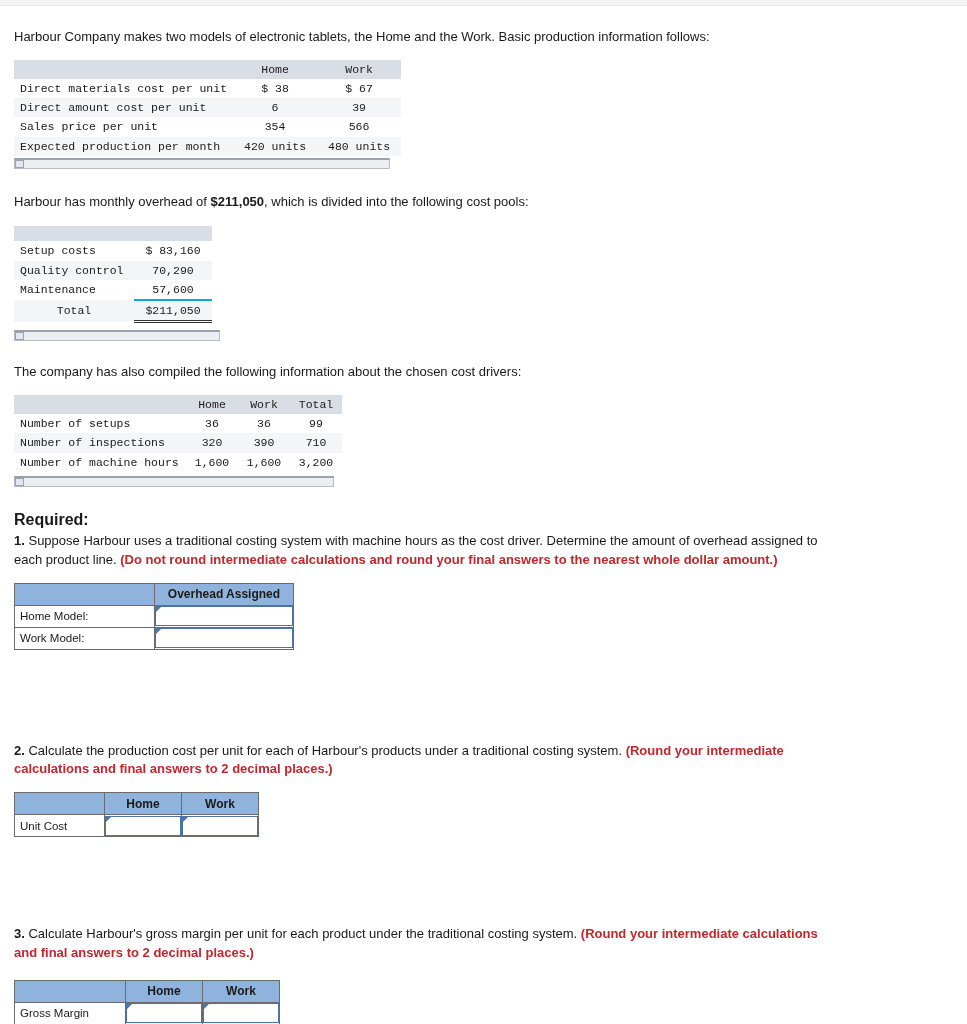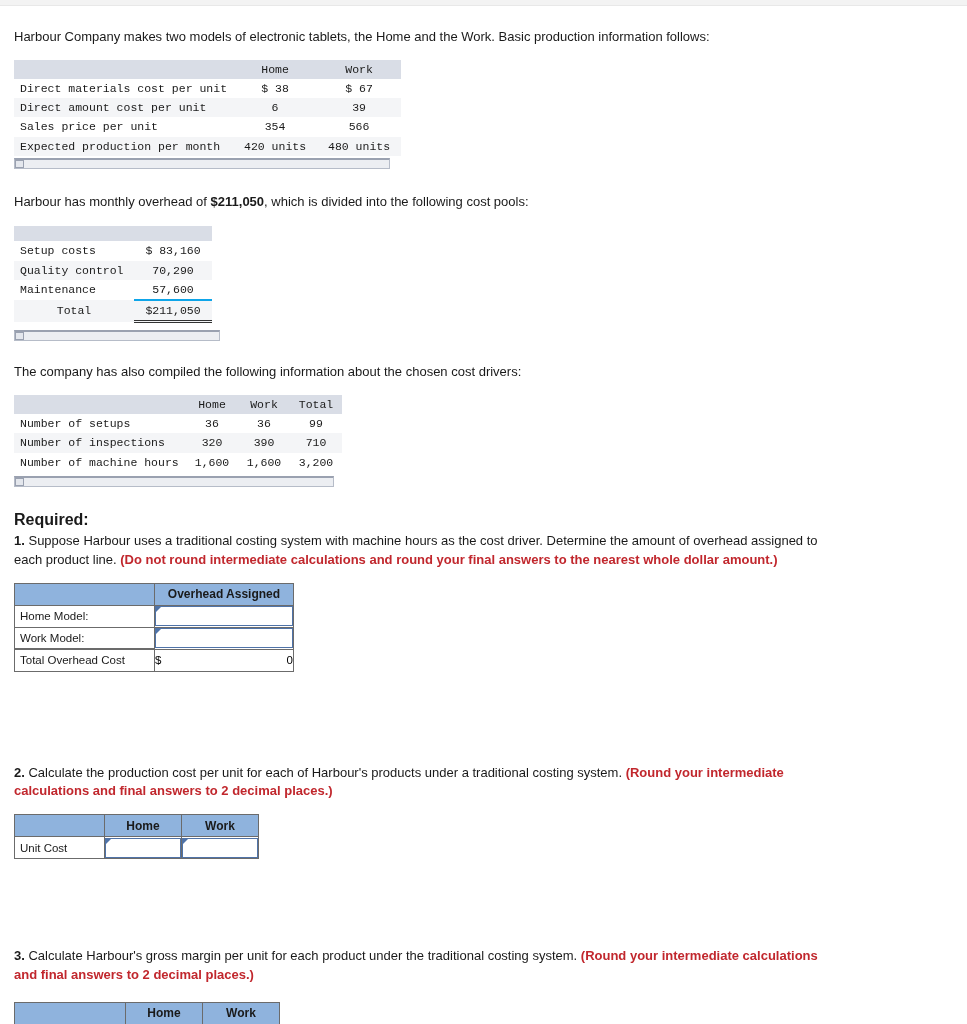--- a/index.html
+++ b/index.html
@@ -293,29 +293,20 @@
       <td class="fieldcell">
         <div class="field"></div>
       </td>
     </tr>
     <tr>
       <td class="rowlbl">Work Model:</td>
       <td class="fieldcell">
         <div class="field"></div>
       </td>
     </tr>
-    <tr class="totalrow">
-      <td class="rowlbl">Total Overhead Cost</td>
-      <td class="totalcell">
-        <div class="tot-inner">
-          <span>$</span>
-          <span>0</span>
-        </div>
-      </td>
-    </tr>
   </tbody>
       </table>
 
   <div class="gap-big"></div>
 
   <p class="qtext"><span class="qnum">2.</span><span> Calculate the production cost per unit for each of Harbour's products under a traditional costing system. </span><span class="red">(Round your intermediate calculations and final answers to 2 decimal places.)</span></p>
 
   <table class="ans">
     <tbody>
           <tr>

